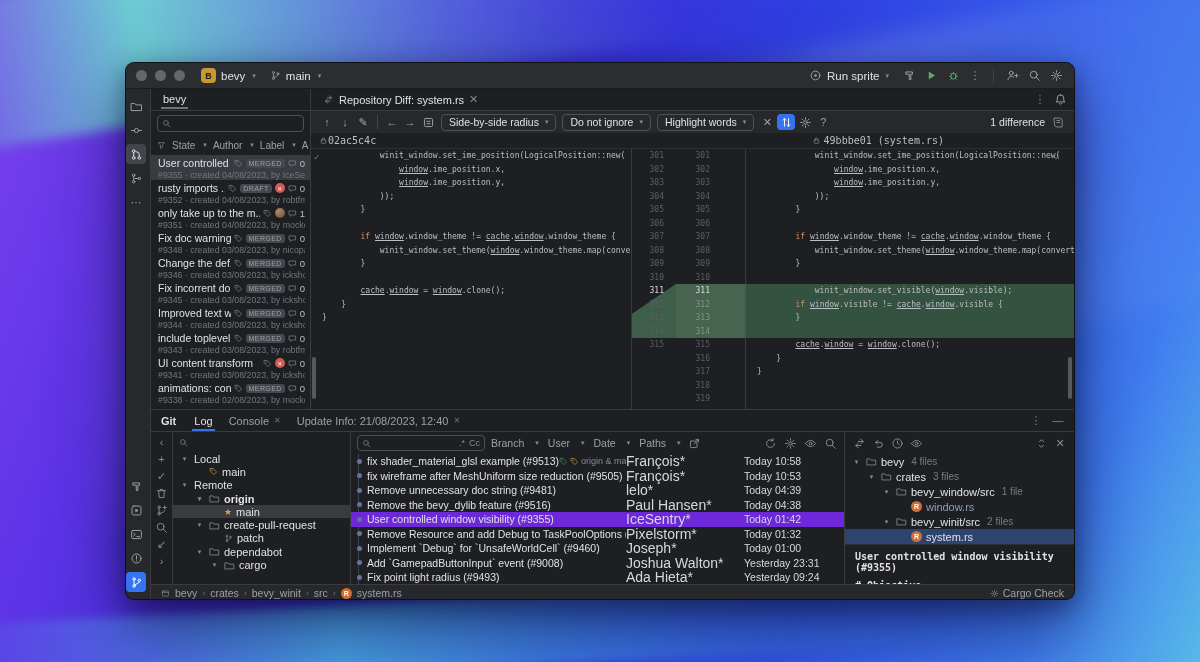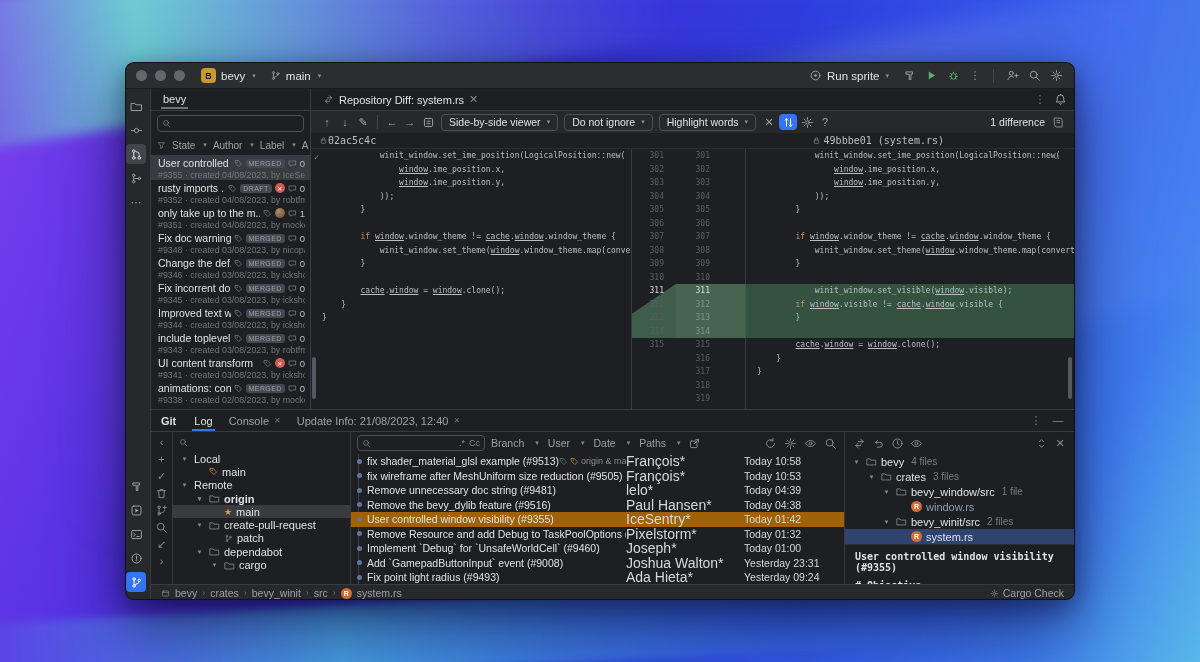--- a/index.html
+++ b/index.html
@@ -125,21 +125,21 @@
 
   .commits{flex:1;display:flex;flex-direction:column;min-width:0;overflow:hidden}
   .ctoolbar{height:22px;display:flex;align-items:center;padding:0 6px;gap:6px;flex:none}
   .csearch{width:128px;height:16px;border:1px solid #4e5157;border-radius:4px;display:flex;align-items:center;padding:0 4px;gap:2px;flex:none}
   .csearch .hint{margin-left:auto;font-size:9px;color:#868a91;display:flex;gap:4px}
   .cfilters{display:flex;gap:9px;color:#9da0a8;font-size:10.5px;align-items:center}
   .ctool-right{margin-left:auto;display:flex;gap:4px;align-items:center}
   .clist{flex:1;position:relative;overflow:hidden}
   .rail-line{position:absolute;left:7px;top:0;bottom:0;width:1px;background:#3b4252}
   .crow{display:flex;align-items:center;height:14.5px;position:relative;cursor:pointer}
-  .crow.sel{background:#a16207}
+  .crow.sel{background:#6d28d9}
   .crow .dot{width:16px;flex:none;display:flex;justify-content:center}
   .crow .dot i{width:5px;height:5px;border-radius:50%;background:#64739b;display:block}
   .crow .msg{flex:1;min-width:0;display:flex;align-items:center;font-size:10.5px;color:#dfe1e5;white-space:nowrap;overflow:hidden}
   .crow .mbadge{margin-left:auto;display:flex;align-items:center;gap:2px;font-size:9px;color:#868a91;padding-right:6px}
   .crow .auth{width:118px;flex:none;font-size:14px;color:#d5d8dd;white-space:nowrap;overflow:hidden}
   .crow .date{width:100px;flex:none;font-size:10.5px;color:#d5d8dd}
 
   .details{width:230px;flex:none;border-left:1px solid #393b40;display:flex;flex-direction:column;overflow:hidden}
   .dtoolbar{height:22px;display:flex;align-items:center;padding:0 6px;gap:3px;flex:none}
   .dtool-right{margin-left:auto;display:flex;gap:3px}
@@ -571,21 +571,21 @@
                 <span>→</span>
               </span>
             <span class="ic">
                 <svg viewBox="0 0 16 16">
                   <rect x="3" y="3" width="10" height="10" rx="1.5"></rect>
                   <path d="M6 6.5h4M6 9.5h4"></path>
                 </svg>
               </span>
             <span id="diff-dropdowns" style="display:flex">
                 <button class="pill">
-                  <span>Side-by-side viewer</span>
+                  <span>Side-by-side radius</span>
                   <span class="chev">▾</span>
                 </button>
                 <button class="pill">
                   <span>Do not ignore</span>
                   <span class="chev">▾</span>
                 </button>
                 <button class="pill">
                   <span>Highlight words</span>
                   <span class="chev">▾</span>
                 </button>

